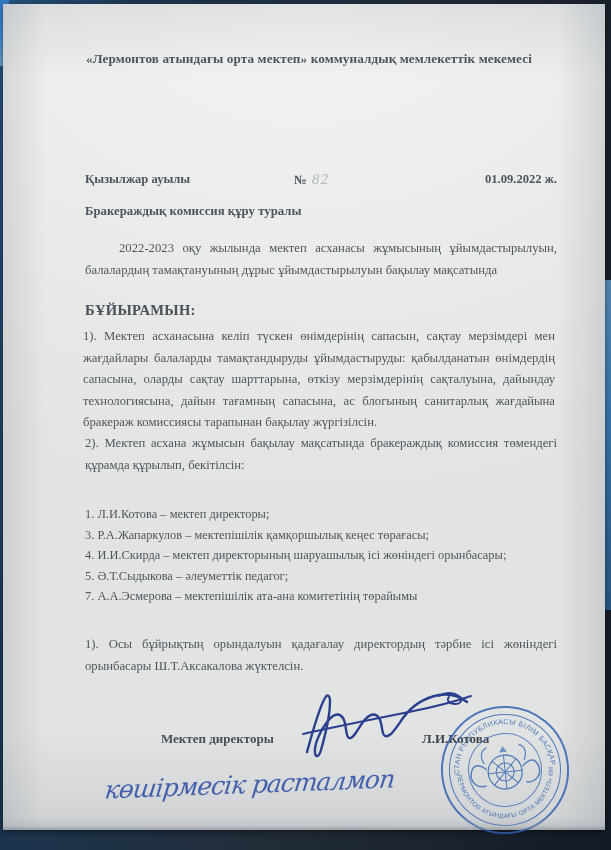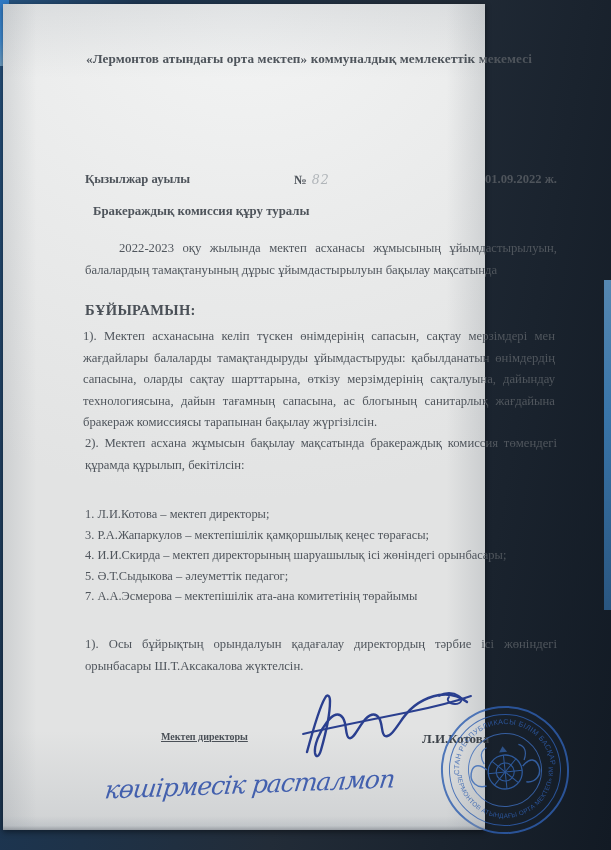--- a/index.html
+++ b/index.html
@@ -35,21 +35,21 @@
     width: 7px; height: 330px;
     background: linear-gradient(180deg, #5d93c0 0%, #3d7fb8 40%, #2c5c8a 100%);
     opacity: .9;
   }
 
   
   .paper {
     position: absolute;
     left: 3px;
     top: 4px;
-    width: 482px;
+    width: 602px;
     height: 826px;
     background:
       radial-gradient(ellipse 120% 60% at 50% 0%, #f3f4f4 0%, #e9eaea 55%, #e2e3e3 100%);
     box-shadow: 0 2px 6px rgba(0,0,0,.45);
   }
   
   .paper::before {
     content: "";
     position: absolute;
     inset: 0;
@@ -117,21 +117,21 @@
     font-style: italic;
     color: #9aa0a6;
     opacity: .72;
     margin-left: 5px;
     letter-spacing: 1px;
   }
   .meta-date  { position: absolute; right: 0; top: 0; }
 
   .subject {
     position: absolute;
-    left: 90px;
+    left: 82px;
     top: 200px;
     font-size: 12.8px;
     font-weight: bold;
     color: #4e545b;
   }
 
   .para {
     position: absolute;
     font-size: 12.7px;
     line-height: 21.5px;
@@ -169,24 +169,23 @@
     line-height: 20.5px;
     color: #50565d;
   }
   .member-list li { white-space: nowrap; }
 
   
   .sig-label {
     position: absolute;
     left: 158px;
     top: 727px;
-    font-size: 10px;
+    font-size: 13px;
     font-weight: bold;
     color: #4a5057;
-    text-decoration: underline;
   }
   .sig-name {
     position: absolute;
     left: 419px;
     top: 727px;
     font-size: 13px;
     font-weight: bold;
     color: #3d434a;
   }
 

